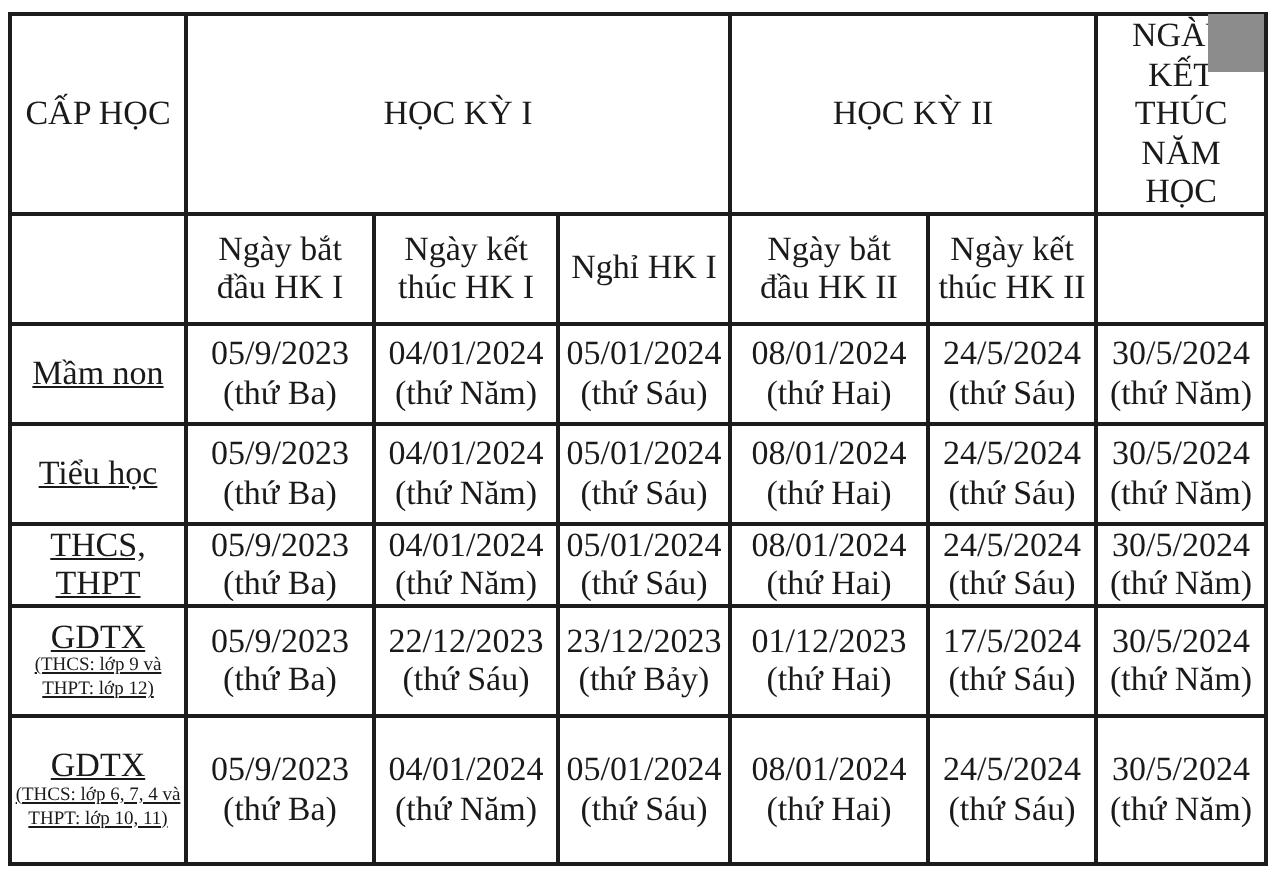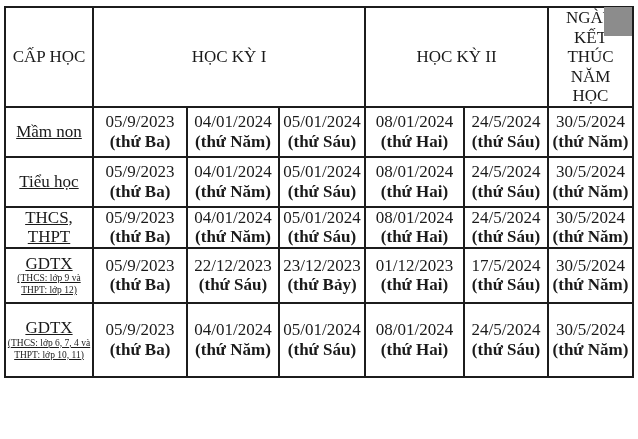--- a/index.html
+++ b/index.html
@@ -17,21 +17,21 @@
     padding: 0;
     line-height: 1.15;
     font-size: 17px;
   }
   .hdr-top { font-size: 15px; margin-top: 40px; }
   .hdr-sub { font-size: 16.5px; }
   .hdr-end { font-size: 15px; line-height: 1.2; }
   .level { font-size: 17px; text-decoration: underline; }
   .level-note { font-size: 9.5px; line-height: 1.25; display: block; text-align: center; }
   .date { display: block; }
-  .dow { display: block; font-weight: bold; }
+  .dow { display: block; }
   .corner-box {
     position: absolute; left: 604px; top: 7px; width: 28px; height: 29px;
     background: #8c8c8c;
   }
 </style>
 </head>
 <body>
 
 <table class="sched">
   <colgroup>
@@ -43,20 +43,29 @@
       <col style="width:84px">
       <col style="width:85px">
   </colgroup>
   <tbody>
       <tr style="height:94px">
     <td class="hdr-top">CẤP HỌC</td>
     <td class="hdr-top" colspan="3">HỌC KỲ I</td>
     <td class="hdr-top" colspan="2">HỌC KỲ II</td>
     <td class="hdr-end" style="padding:0 6px;">NGÀY KẾT THÚC NĂM HỌC</td>
   </tr>
+  <tr style="height:55px">
+    <td></td>
+    <td class="hdr-sub" style="padding:0 8px;">Ngày bắt đầu HK I</td>
+    <td class="hdr-sub" style="padding:0 6px;">Ngày kết thúc HK I</td>
+    <td class="hdr-sub">Nghỉ HK I</td>
+    <td class="hdr-sub" style="padding:0 10px;">Ngày bắt đầu HK II</td>
+    <td class="hdr-sub">Ngày kết thúc HK II</td>
+    <td></td>
+  </tr>
 
   <tr style="height:50px">
     <td class="level"><span>Mầm non</span></td>
     <td>
           <span class="date">05/9/2023</span>
           <span class="dow">(thứ Ba)</span>
         </td>
     <td>
           <span class="date">04/01/2024</span>
           <span class="dow">(thứ Năm)</span>

